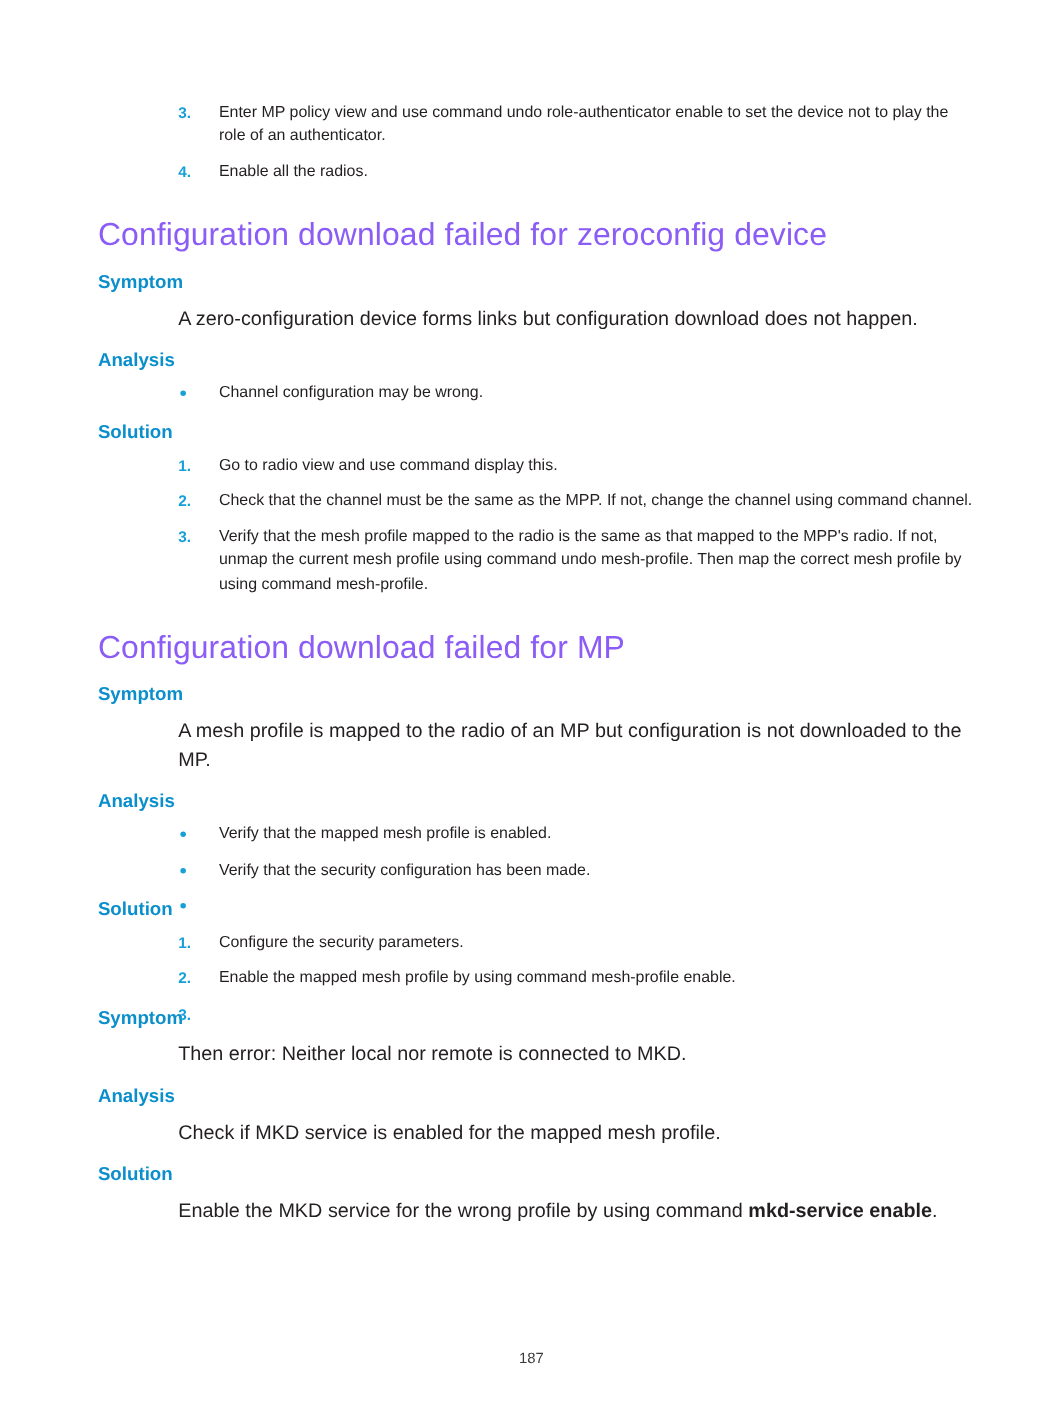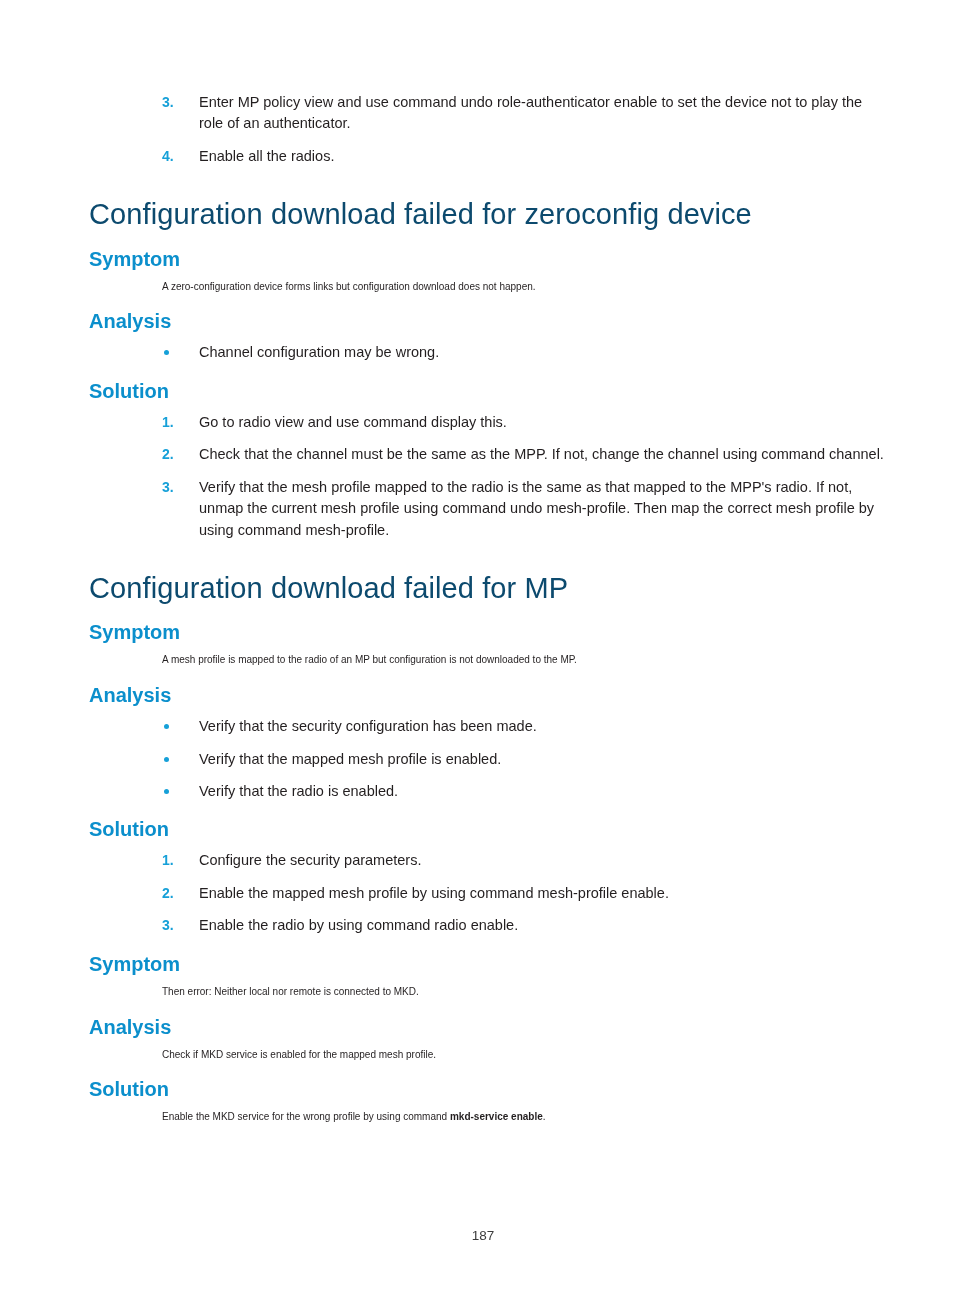--- a/index.html
+++ b/index.html
@@ -23,45 +23,45 @@
     padding: 0 66px 0 89px;
   }
   .content {
     padding-top: 92px;
   }
 
   
   h1.doc-h1 {
     font-size: 29px;
     font-weight: 400;
-    color: #0c4a6e;
+    color: #8b5cf6;
     margin: 0;
     padding: 0;
     letter-spacing: 0.1px;
     line-height: 1.18;
   }
   .h1-block {
     margin-top: 30px;
     margin-bottom: 14px;
   }
   .h1-block.first { margin-top: 30px; }
 
   h2.doc-h2 {
-    font-size: 20px;
+    font-size: 17px;
     font-weight: bold;
     color: #0b8fcc;
     margin: 0 0 9px 0;
     padding: 0;
     line-height: 1.2;
   }
   .h2-block { margin-top: 15px; }
 
   
   p.body-par {
-    font-size: 10px;
+    font-size: 18px;
     line-height: 1.48;
     color: #231f20;
     margin: 0 0 13px 0;
     padding-left: 73px;
     max-width: 100%;
   }
   p.body-par b { font-weight: bold; }
 
   
   ol.num-list, ul.bullet-list {
@@ -172,47 +172,45 @@
     <div class="h2-block">
       <h2 class="doc-h2">Symptom</h2>
       <p class="body-par">A mesh profile is mapped to the radio of an MP but configuration is not downloaded to the MP.</p>
     </div>
 
     <div class="h2-block">
       <h2 class="doc-h2">Analysis</h2>
       <ul class="bullet-list">
         <li>
           <span class="bullet-dot"></span>
+          <span class="li-text">Verify that the mapped mesh profile is enabled.</span>
+        </li>
+        <li>
+          <span class="bullet-dot"></span>
           <span class="li-text">Verify that the security configuration has been made.</span>
         </li>
         <li>
           <span class="bullet-dot"></span>
-          <span class="li-text">Verify that the mapped mesh profile is enabled.</span>
-        </li>
-        <li>
-          <span class="bullet-dot"></span>
-          <span class="li-text">Verify that the radio is enabled.</span>
         </li>
       </ul>
     </div>
 
     <div class="h2-block">
       <h2 class="doc-h2">Solution</h2>
       <ol class="num-list">
         <li>
           <span class="marker">1.</span>
           <span class="li-text">Configure the security parameters.</span>
         </li>
         <li>
           <span class="marker">2.</span>
           <span class="li-text">Enable the mapped mesh profile by using command mesh-profile enable.</span>
         </li>
         <li>
           <span class="marker">3.</span>
-          <span class="li-text">Enable the radio by using command radio enable.</span>
         </li>
       </ol>
     </div>
 
 
     <div class="h2-block">
       <h2 class="doc-h2">Symptom</h2>
       <p class="body-par">Then error: Neither local nor remote is connected to MKD.</p>
     </div>
 

